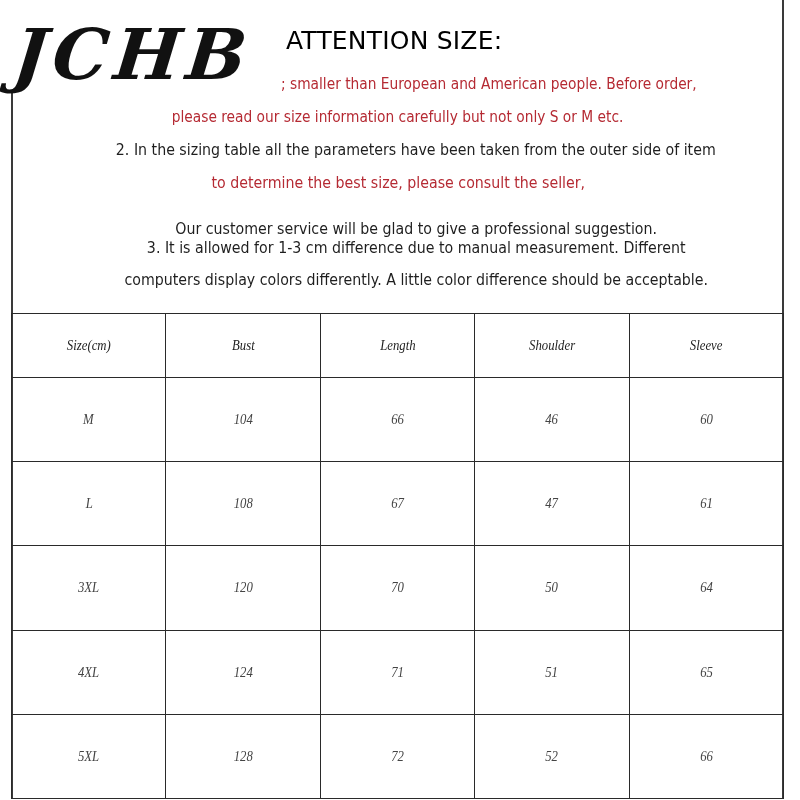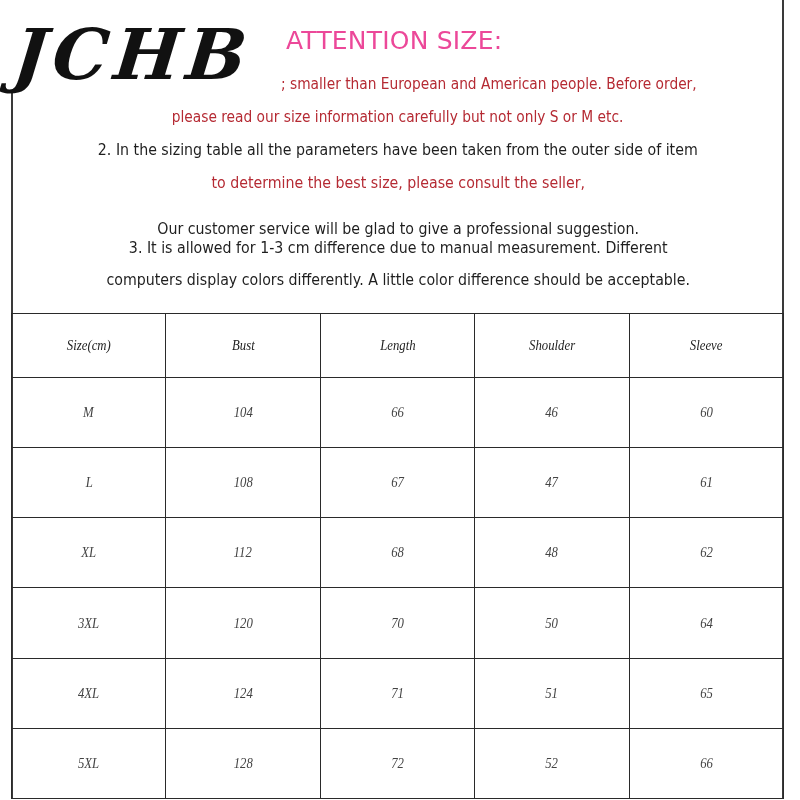--- a/index.html
+++ b/index.html
@@ -7,27 +7,27 @@
     .frame-left { position: absolute; left: 11px; top: 92px; width: 2px; height: 706px; background: #3a3a3a; }
     .frame-right { position: absolute; left: 782px; top: 0; width: 2px; height: 798px; background: #3a3a3a; }
     .logo {
       position: absolute; left: 14px; top: 16px; width: 240px; height: 78px;
       font-family: "DejaVu Serif", serif; font-weight: bold; font-style: italic;
       font-size: 70px; line-height: 78px; color: #111; letter-spacing: 6px;
       transform: skewX(-6deg);
     }
     .title {
       position: absolute; left: 286px; top: 26px;
-      font-family: "DejaVu Sans", sans-serif; font-size: 25px; color: #ec4899;
+      font-family: "DejaVu Sans", sans-serif; font-size: 25px; color: #000000;
       letter-spacing: 0.2px;
     }
     .line { position: absolute; left: 14px; width: 768px; text-align: center;
       font-family: "DejaVu Sans", sans-serif; font-size: 16.5px; white-space: nowrap; }
     .red { color: #b52a33; }
-    .dark { color: #1e1e1e; }
+    .dark { color: #1e1e1e; padding-left: 18px; }
     .line1 { top: 74px; left: 256px; width: 508px; text-align: right; font-size: 16px; }
     .line2 { top: 107px; font-size: 16px; text-align: center; }
     .line3 { top: 140px; }
     .line4 { top: 173px; }
     .line5 { top: 219px; }
     .line6 { top: 238px; }
     .line7 { top: 270px; }
     .cond { display: inline-block; transform: scaleX(0.86); transform-origin: center; }
     .line1 .cond { transform-origin: left; }
     table.size-table {
@@ -80,27 +80,20 @@
       <td><span>60</span></td>
     </tr>
     <tr>
       <td><span>L</span></td>
       <td><span>108</span></td>
       <td><span>67</span></td>
       <td><span>47</span></td>
       <td><span>61</span></td>
     </tr>
     <tr>
-      <td><span>XL</span></td>
-      <td><span>112</span></td>
-      <td><span>68</span></td>
-      <td><span>48</span></td>
-      <td><span>62</span></td>
-    </tr>
-    <tr>
       <td><span>3XL</span></td>
       <td><span>120</span></td>
       <td><span>70</span></td>
       <td><span>50</span></td>
       <td><span>64</span></td>
     </tr>
     <tr>
       <td><span>4XL</span></td>
       <td><span>124</span></td>
       <td><span>71</span></td>

